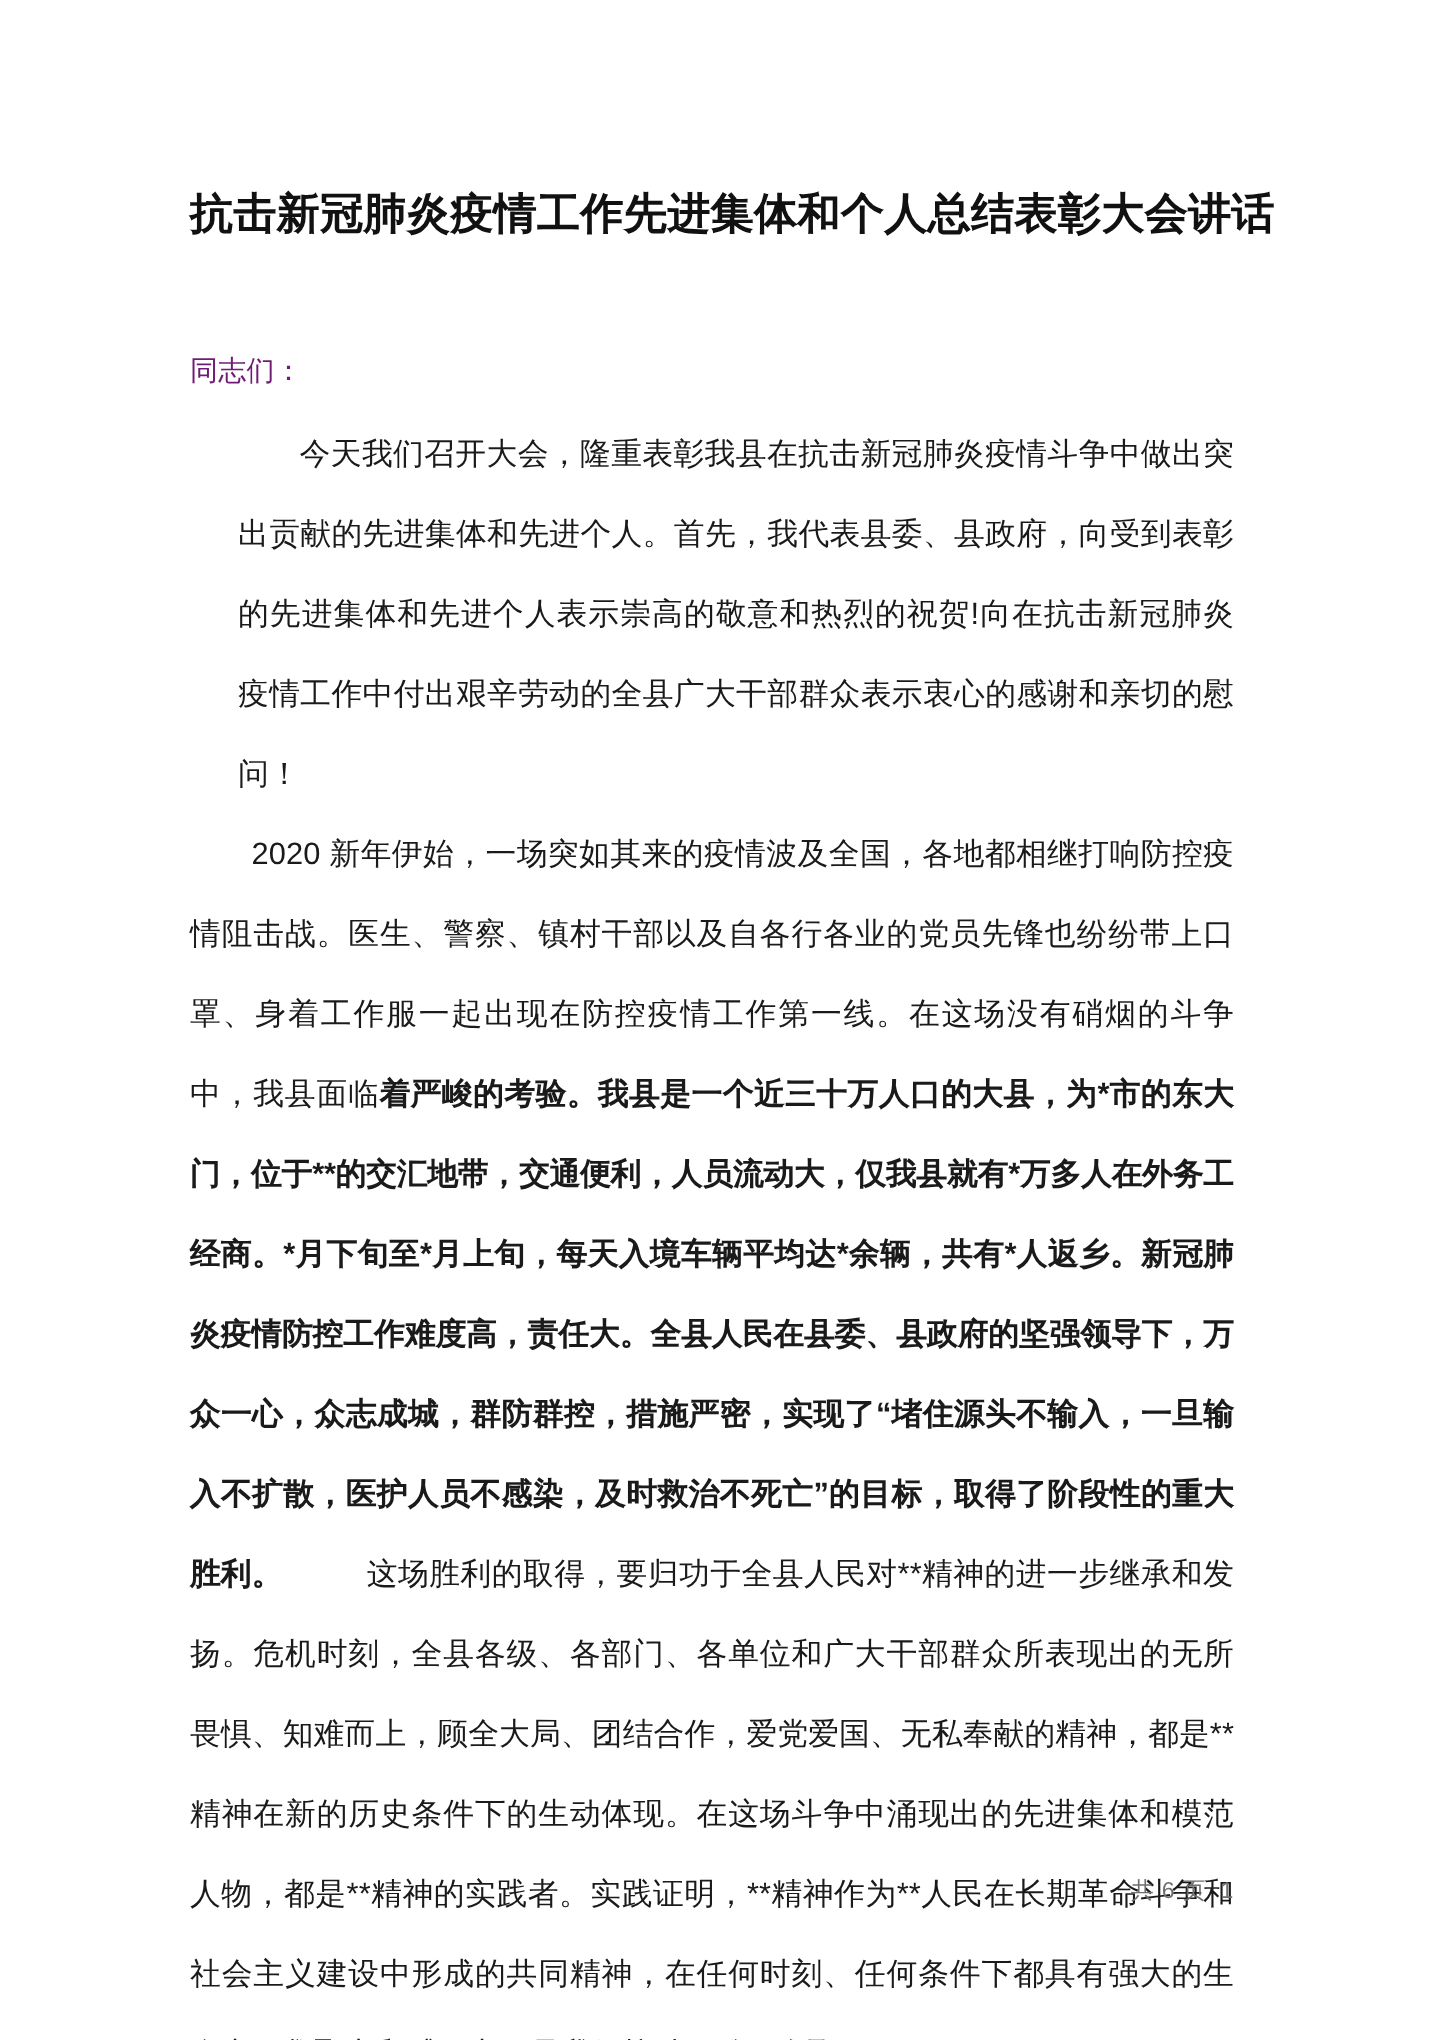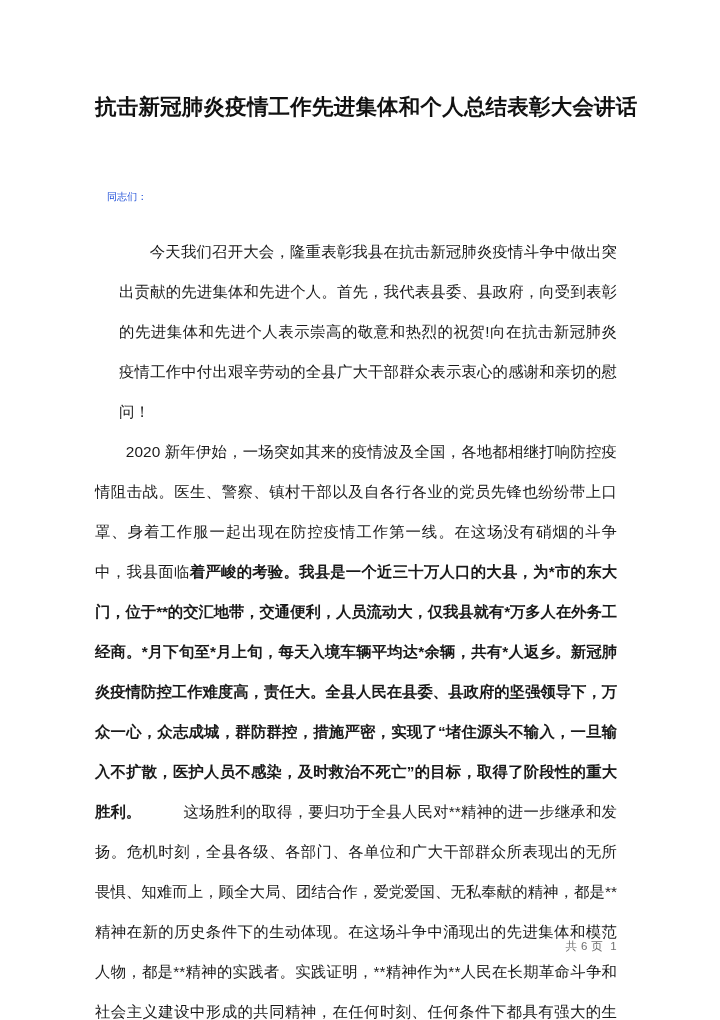--- a/index.html
+++ b/index.html
@@ -40,26 +40,26 @@
     letter-spacing: 0.2px;
     text-align: center;
     color: #111111;
     margin: 0;
     padding-top: 95px;
     padding-bottom: 0;
     white-space: nowrap;
   }
 
   .salutation {
-    font-size: 10px;
+    font-size: 14px;
     line-height: 34px;
-    margin: 12px;
+    margin: 0;
     padding-top: 47px;
     letter-spacing: 0.1px;
-    color: #1d4ed8;
+    color: #701a75;
   }
 
   p.para {
     margin: 0;
     font-size: 15.4px;
     line-height: 40px;
     text-align: justify;
     text-justify: inter-ideograph;
     text-indent: 2em;
     letter-spacing: 0.05px;

